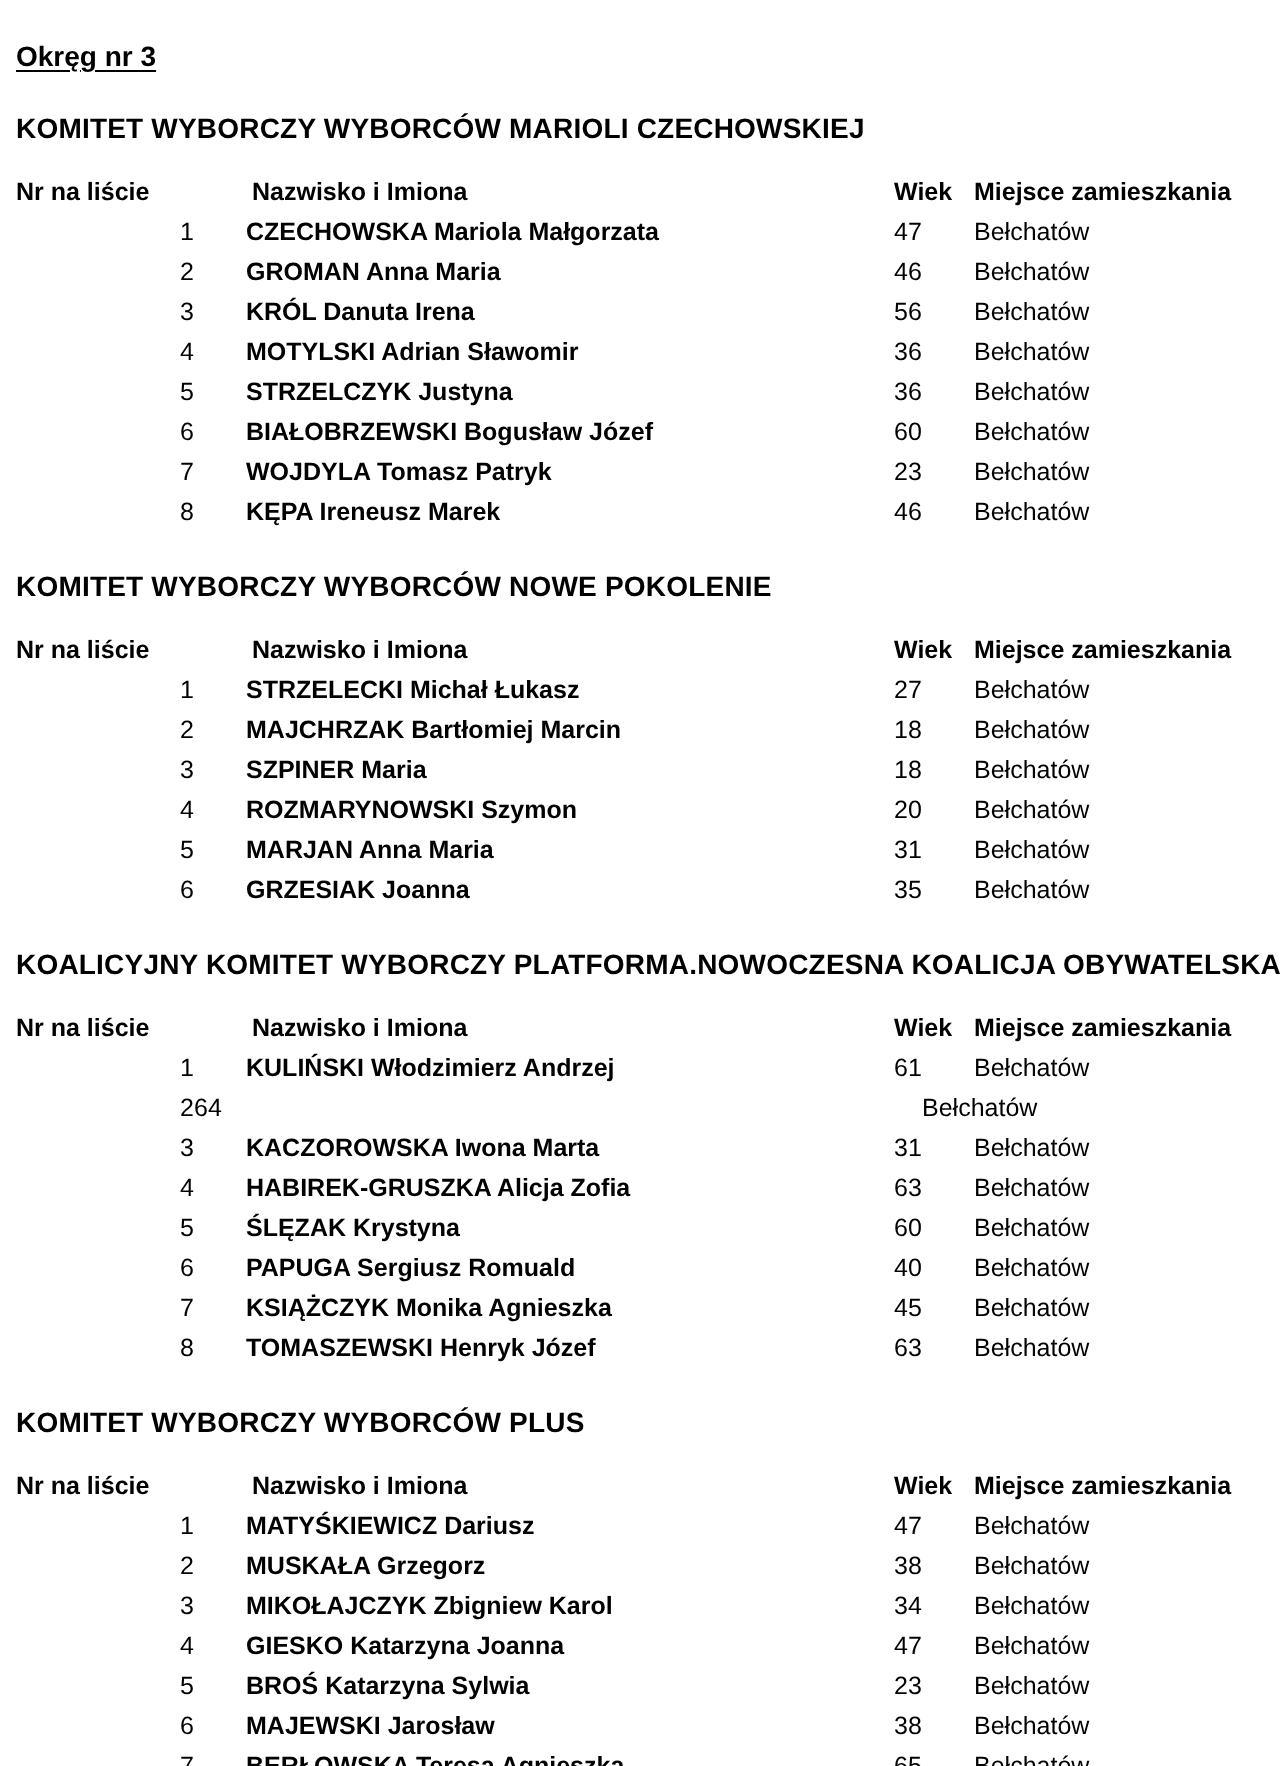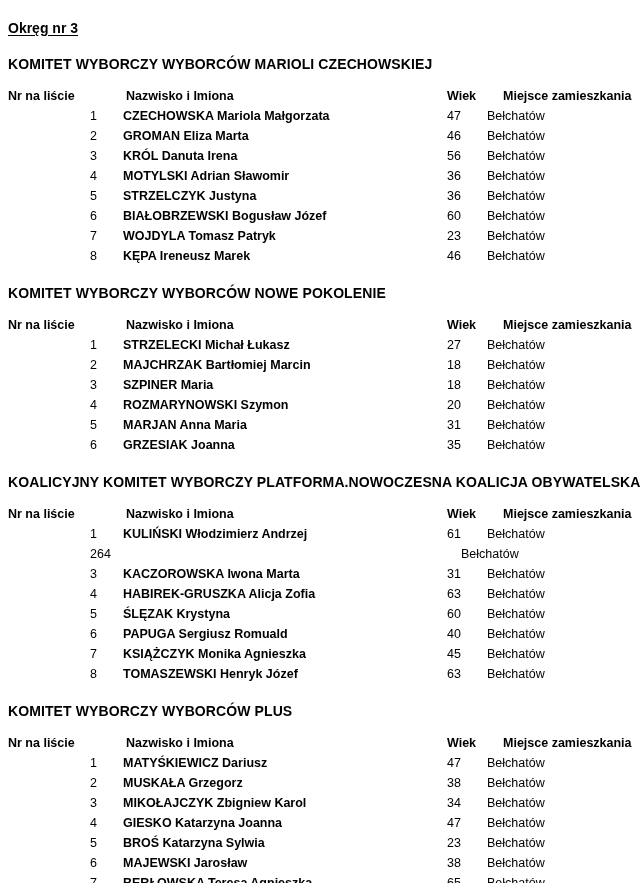--- a/index.html
+++ b/index.html
@@ -52,21 +52,21 @@
     margin-top: 15px;
     font-weight: bold;
   }
   .cell-nr     { text-align: right; }
   .theader .cell-nr { text-align: left; }
   .cell-name   { padding-left: 5px; font-weight: bold; margin-left: 21px; }
   .theader .cell-name { padding-left: 8px; }
   .cell-age    { text-align: left; font-weight: normal; }
   .theader .cell-age { font-weight: bold; }
   .cell-city   { padding-left: 14px; font-weight: normal; }
-  .theader .cell-city { font-weight: bold; margin-left: 16px; }
+  .theader .cell-city { font-weight: bold; }
 </style>
 </head>
 <body>
 
 <div class="page">
   <div class="page-title">Okręg nr 3</div>
   <div id="sections">
       <section class="committee-section">
     <h2 class="section-title">KOMITET WYBORCZY WYBORCÓW MARIOLI CZECHOWSKIEJ</h2>
     <div class="trow theader">
@@ -77,21 +77,21 @@
     </div>
     <div class="rows">
           <div class="trow">
     <div class="cell-nr">1</div>
     <div class="cell-name">CZECHOWSKA Mariola Małgorzata</div>
     <div class="cell-age">47</div>
     <div class="cell-city">Bełchatów</div>
   </div>
           <div class="trow">
     <div class="cell-nr">2</div>
-    <div class="cell-name">GROMAN Eliza Marta</div>
+    <div class="cell-name">GROMAN Anna Maria</div>
     <div class="cell-age">46</div>
     <div class="cell-city">Bełchatów</div>
   </div>
           <div class="trow">
     <div class="cell-nr">3</div>
     <div class="cell-name">KRÓL Danuta Irena</div>
     <div class="cell-age">56</div>
     <div class="cell-city">Bełchatów</div>
   </div>
           <div class="trow">

